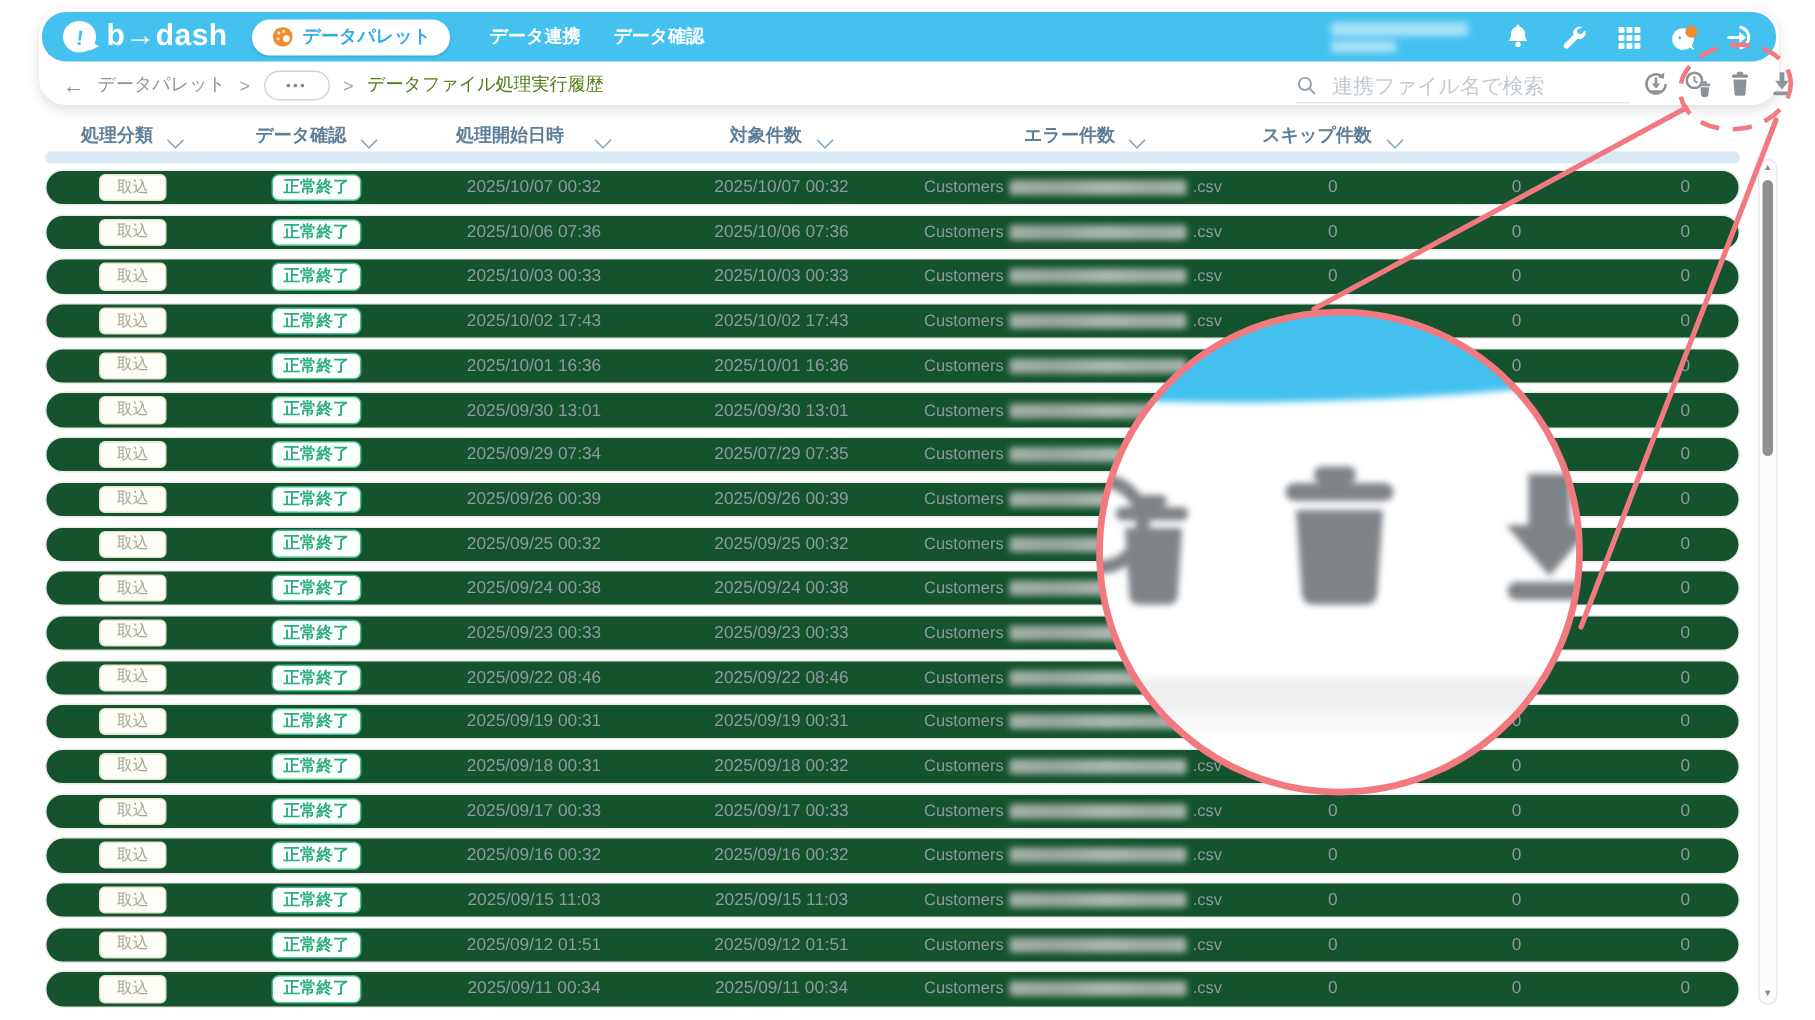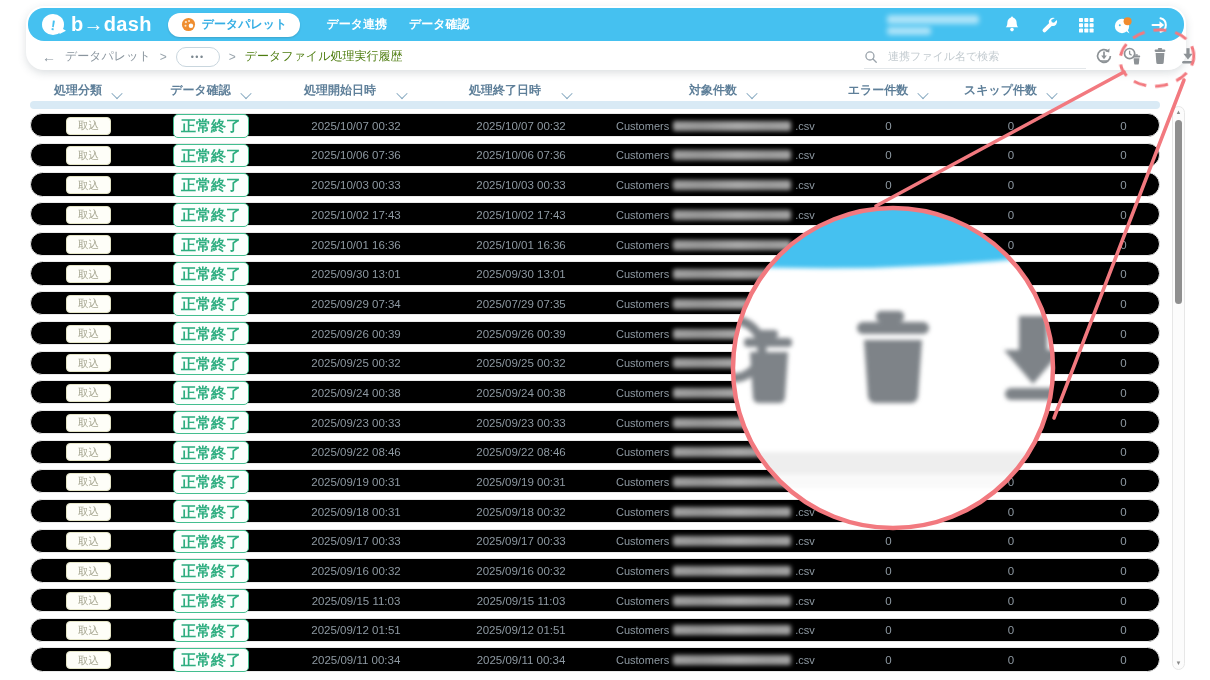--- a/index.html
+++ b/index.html
@@ -52,46 +52,46 @@
     border:1.4px solid #C9D6DE;border-radius:11px;height:18px;min-width:34px;
     display:flex;align-items:center;justify-content:center;color:#7C8890;
     font-size:9px;letter-spacing:1.5px;cursor:pointer;padding:0 4px;
   }
   .crumb .current{color:#4d7c0f;}
   .search-wrap{
     position:absolute;left:838px;top:3px;width:222px;height:22px;
     border-bottom:1px solid #E3E7EA;display:flex;align-items:center;gap:8px;
   }
   .search-wrap input{
-    border:none;outline:none;flex:1;font-size:11px;color:#5D6A73;background:transparent;
-    font-family:Liberation Mono, monospace;
+    border:none;outline:none;flex:1;font-size:14px;color:#5D6A73;background:transparent;
+    font-family:Liberation Sans, sans-serif;
   }
   .search-wrap input::placeholder{color:#C3CBD0;}
   .tool-icons{position:absolute;left:1067px;top:0px;display:flex;gap:7px;align-items:center;height:26px;}
   .tool-icons .tbtn{width:21px;height:21px;display:flex;align-items:center;justify-content:center;cursor:pointer;}
   
   .grid8{display:grid;grid-template-columns:115px 130px 160px 170px 235px 95px 150px 75px;}
   .thead{position:absolute;left:30px;top:79px;width:1130px;height:20px;}
   .th{display:flex;align-items:flex-end;justify-content:center;color:#5E7F99;font-size:12px;font-weight:bold;white-space:nowrap;cursor:pointer;}
   .chev{width:7px;height:7px;border-right:1.7px solid #86A9C0;border-bottom:1.7px solid #86A9C0;
     transform:rotate(45deg) translate(-1px,-1px);margin-left:11px;margin-top:-4px;}
   .header-bar{position:absolute;left:30px;top:101px;width:1130px;height:8px;background:#D9EAF5;border-radius:4px;}
   .rows{position:absolute;left:30px;top:113px;width:1130px;}
   .row{
-    height:24.2px;margin-bottom:5.5px;background:#000000;border:1px solid #EAEAEA;border-radius:14px;
+    height:24.2px;margin-bottom:5.5px;background:#14532d;border:1px solid #EAEAEA;border-radius:14px;
     box-sizing:border-box;align-items:center;cursor:pointer;
   }
   .cell{display:flex;align-items:center;justify-content:center;font-size:11.5px;color:#8E99A2;white-space:nowrap;}
   .cell.file{justify-content:flex-start;padding-left:10px;font-size:11px;}
   .badge-import{
     font-size:10.5px;color:#A6A691;border:1px solid #E4E4C6;background:#FEFEF8;
     border-radius:4px;padding:1.5px 11px;line-height:1.25;
   }
   .badge-status{
-    font-size:15px;font-weight:bold;color:#2EAE80;border:1.6px solid #43BE8F;background:#FBFFFD;
+    font-size:11px;font-weight:bold;color:#2EAE80;border:1.6px solid #43BE8F;background:#FBFFFD;
     border-radius:5px;padding:1px 7px;line-height:1.3;
   }
   .mask-chip{display:inline-block;height:10px;width:118px;margin:0 4px;border-radius:2px;
     background:linear-gradient(90deg,#c9c9c9,#b9b9b9 25%,#d2d2d2 55%,#c0c0c0 80%,#cccccc);
     filter:blur(2px);opacity:.8;}
   
   .vscroll{
     position:absolute;left:1172px;top:106px;width:13px;height:564px;
     background:#FCFCFC;border:1px solid #E7E7E7;border-radius:7px;box-sizing:border-box;
     display:flex;flex-direction:column;align-items:center;
@@ -229,24 +229,20 @@
     </div>
   <div class="th">
       <span>データ確認</span>
       <span class="chev"></span>
     </div>
   <div class="th">
       <span>処理開始日時</span>
       <span class="chev" style="margin-left:22px;"></span>
     </div>
   <div class="th">
-      <span>処理終了日時</span>
-      <span class="chev" style="margin-left:22px;"></span>
-    </div>
-  <div class="th">
       <span>対象件数</span>
       <span class="chev"></span>
     </div>
   <div class="th">
       <span>エラー件数</span>
       <span class="chev"></span>
     </div>
   <div class="th">
       <span>スキップ件数</span>
       <span class="chev"></span>

